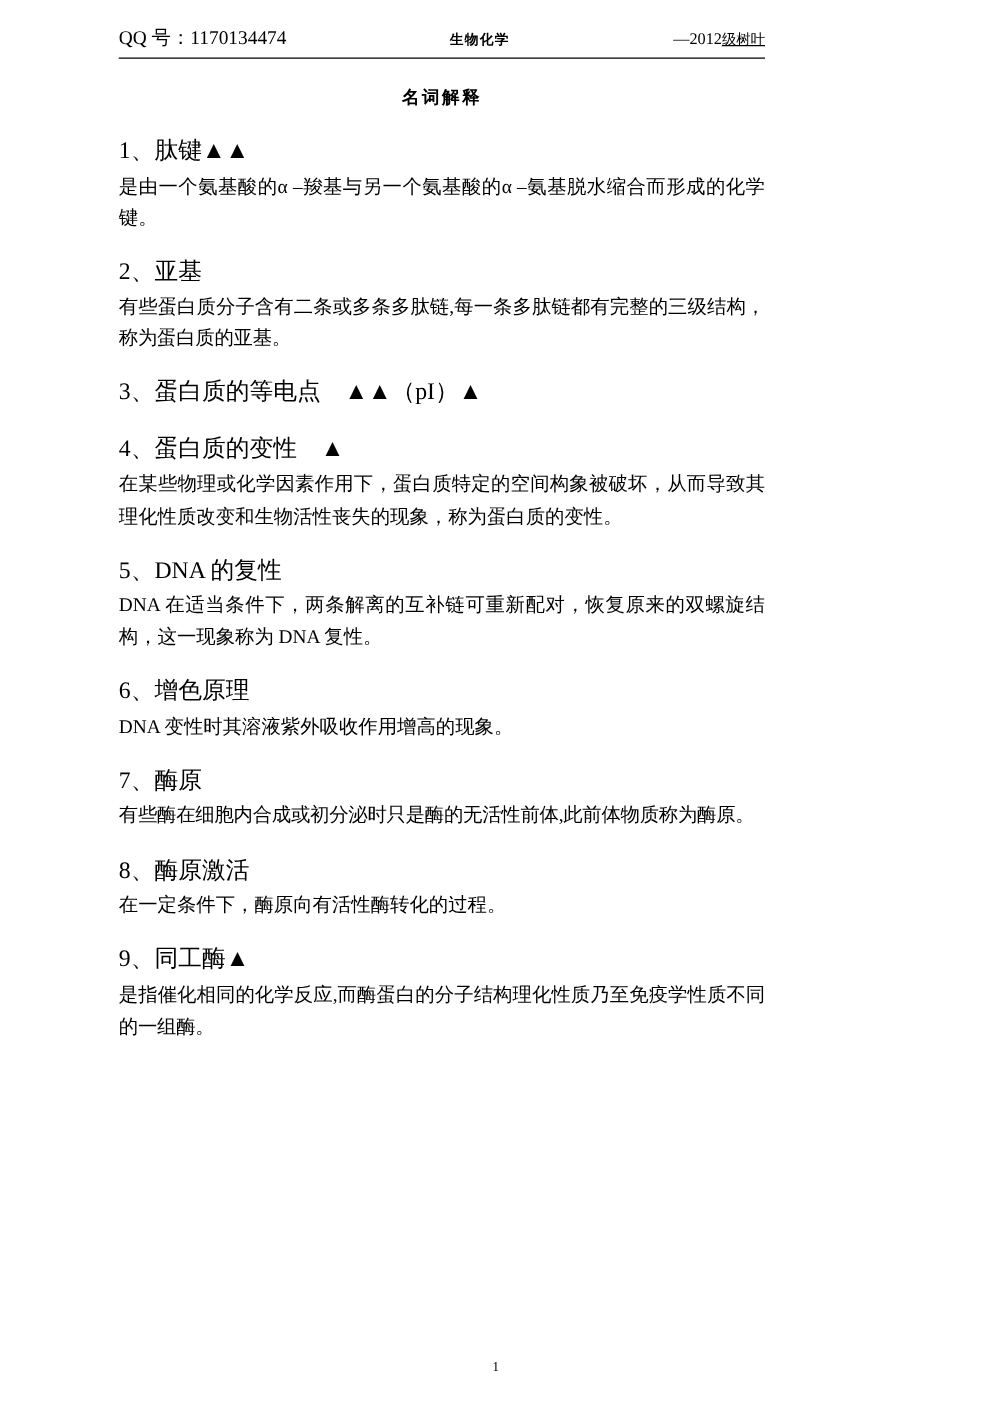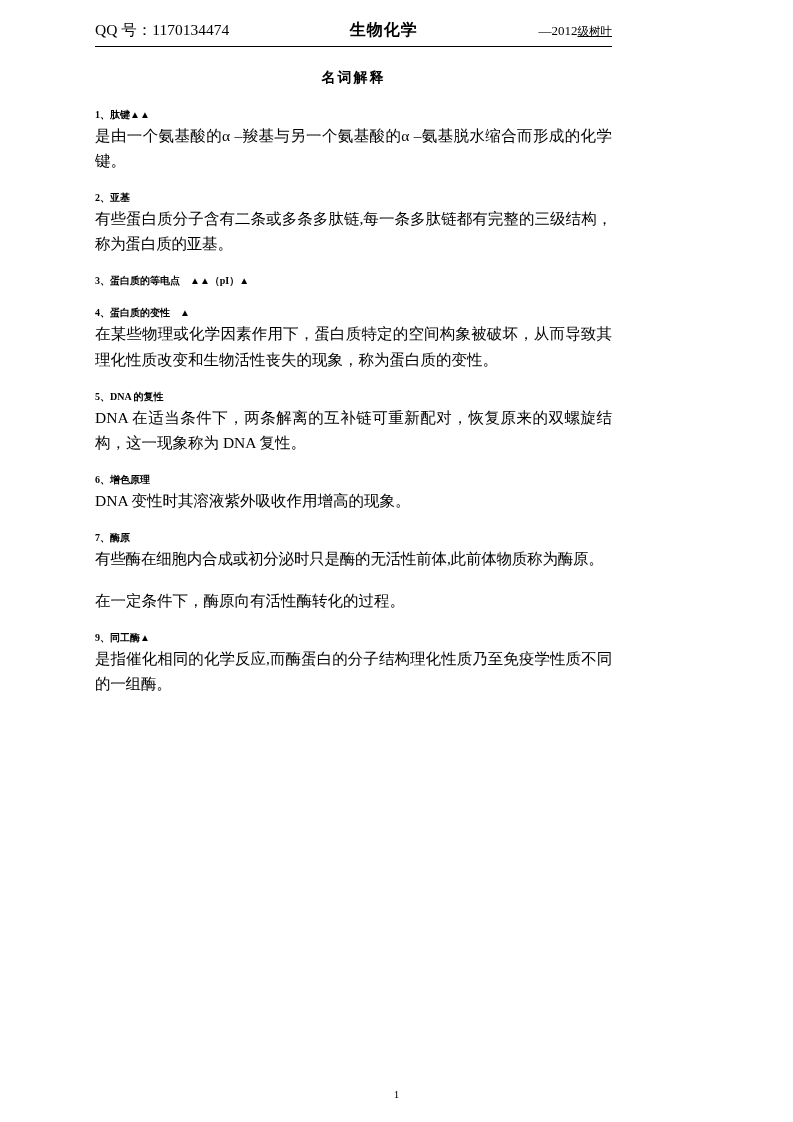--- a/index.html
+++ b/index.html
@@ -31,21 +31,21 @@
     border-bottom: 1.2px solid #000;
     padding-bottom: 5px;
     margin-bottom: 0;
   }
   .header-left {
     font-size: 15.5px;
     font-family: "Liberation Serif", serif;
     white-space: nowrap;
   }
   .header-center {
-    font-size: 16px;
+    font-size: 11px;
     font-weight: bold;
     letter-spacing: 1px;
     text-align: center;
     flex: 1;
   }
   .header-right {
     font-size: 13px;
     white-space: nowrap;
   }
   .header-right .small {
@@ -59,22 +59,22 @@
     font-weight: bold;
     letter-spacing: 2px;
     margin-top: 22px;
     margin-bottom: 20px;
   }
   
   .entry {
     margin-bottom: 17px;
   }
   .entry-term {
-    font-size: 10px;
-    font-weight: bold;
+    font-size: 19px;
+    font-weight: normal;
     line-height: 1.5;
     margin-bottom: 1px;
   }
   .entry-body {
     font-size: 15.5px;
     line-height: 1.62;
     text-align: justify;
     text-justify: inter-ideograph;
   }
   .tight { letter-spacing: -0.2px; }
@@ -132,20 +132,21 @@
     <div class="entry-term">6、增色原理</div>
     <div class="entry-body">DNA 变性时其溶液紫外吸收作用增高的现象。</div>
   </div>
 
   <div class="entry">
     <div class="entry-term">7、酶原</div>
     <div class="entry-body tight">有些酶在细胞内合成或初分泌时只是酶的无活性前体,此前体物质称为酶原。</div>
   </div>
 
   <div class="entry">
+    <div class="entry-term">8、酶原激活</div>
     <div class="entry-body">在一定条件下，酶原向有活性酶转化的过程。</div>
   </div>
 
   <div class="entry">
     <div class="entry-term">9、同工酶▲</div>
     <div class="entry-body tight">是指催化相同的化学反应,而酶蛋白的分子结构理化性质乃至免疫学性质不同的一组酶。</div>
   </div>
 
 </div>
 

